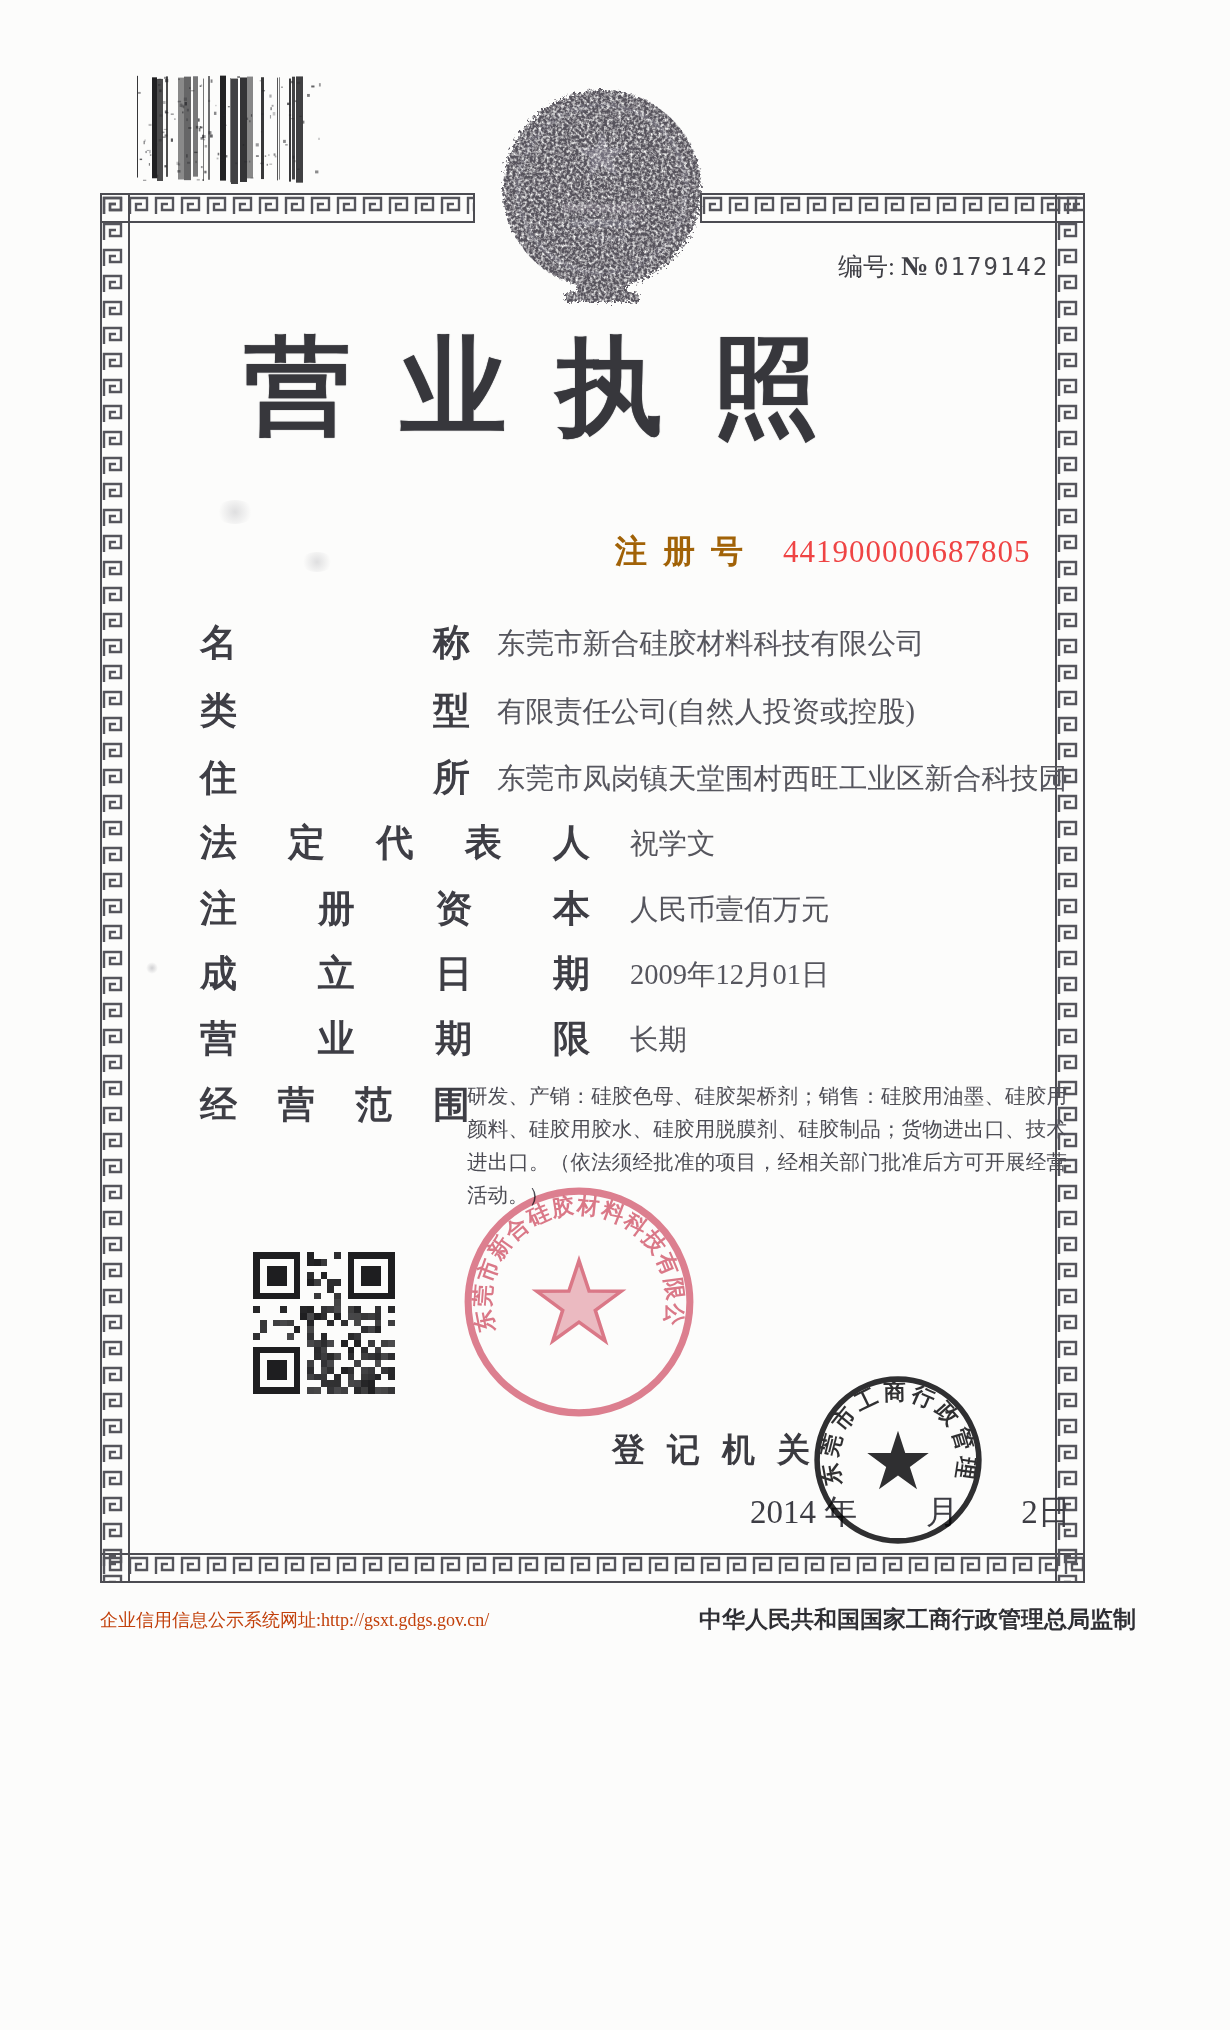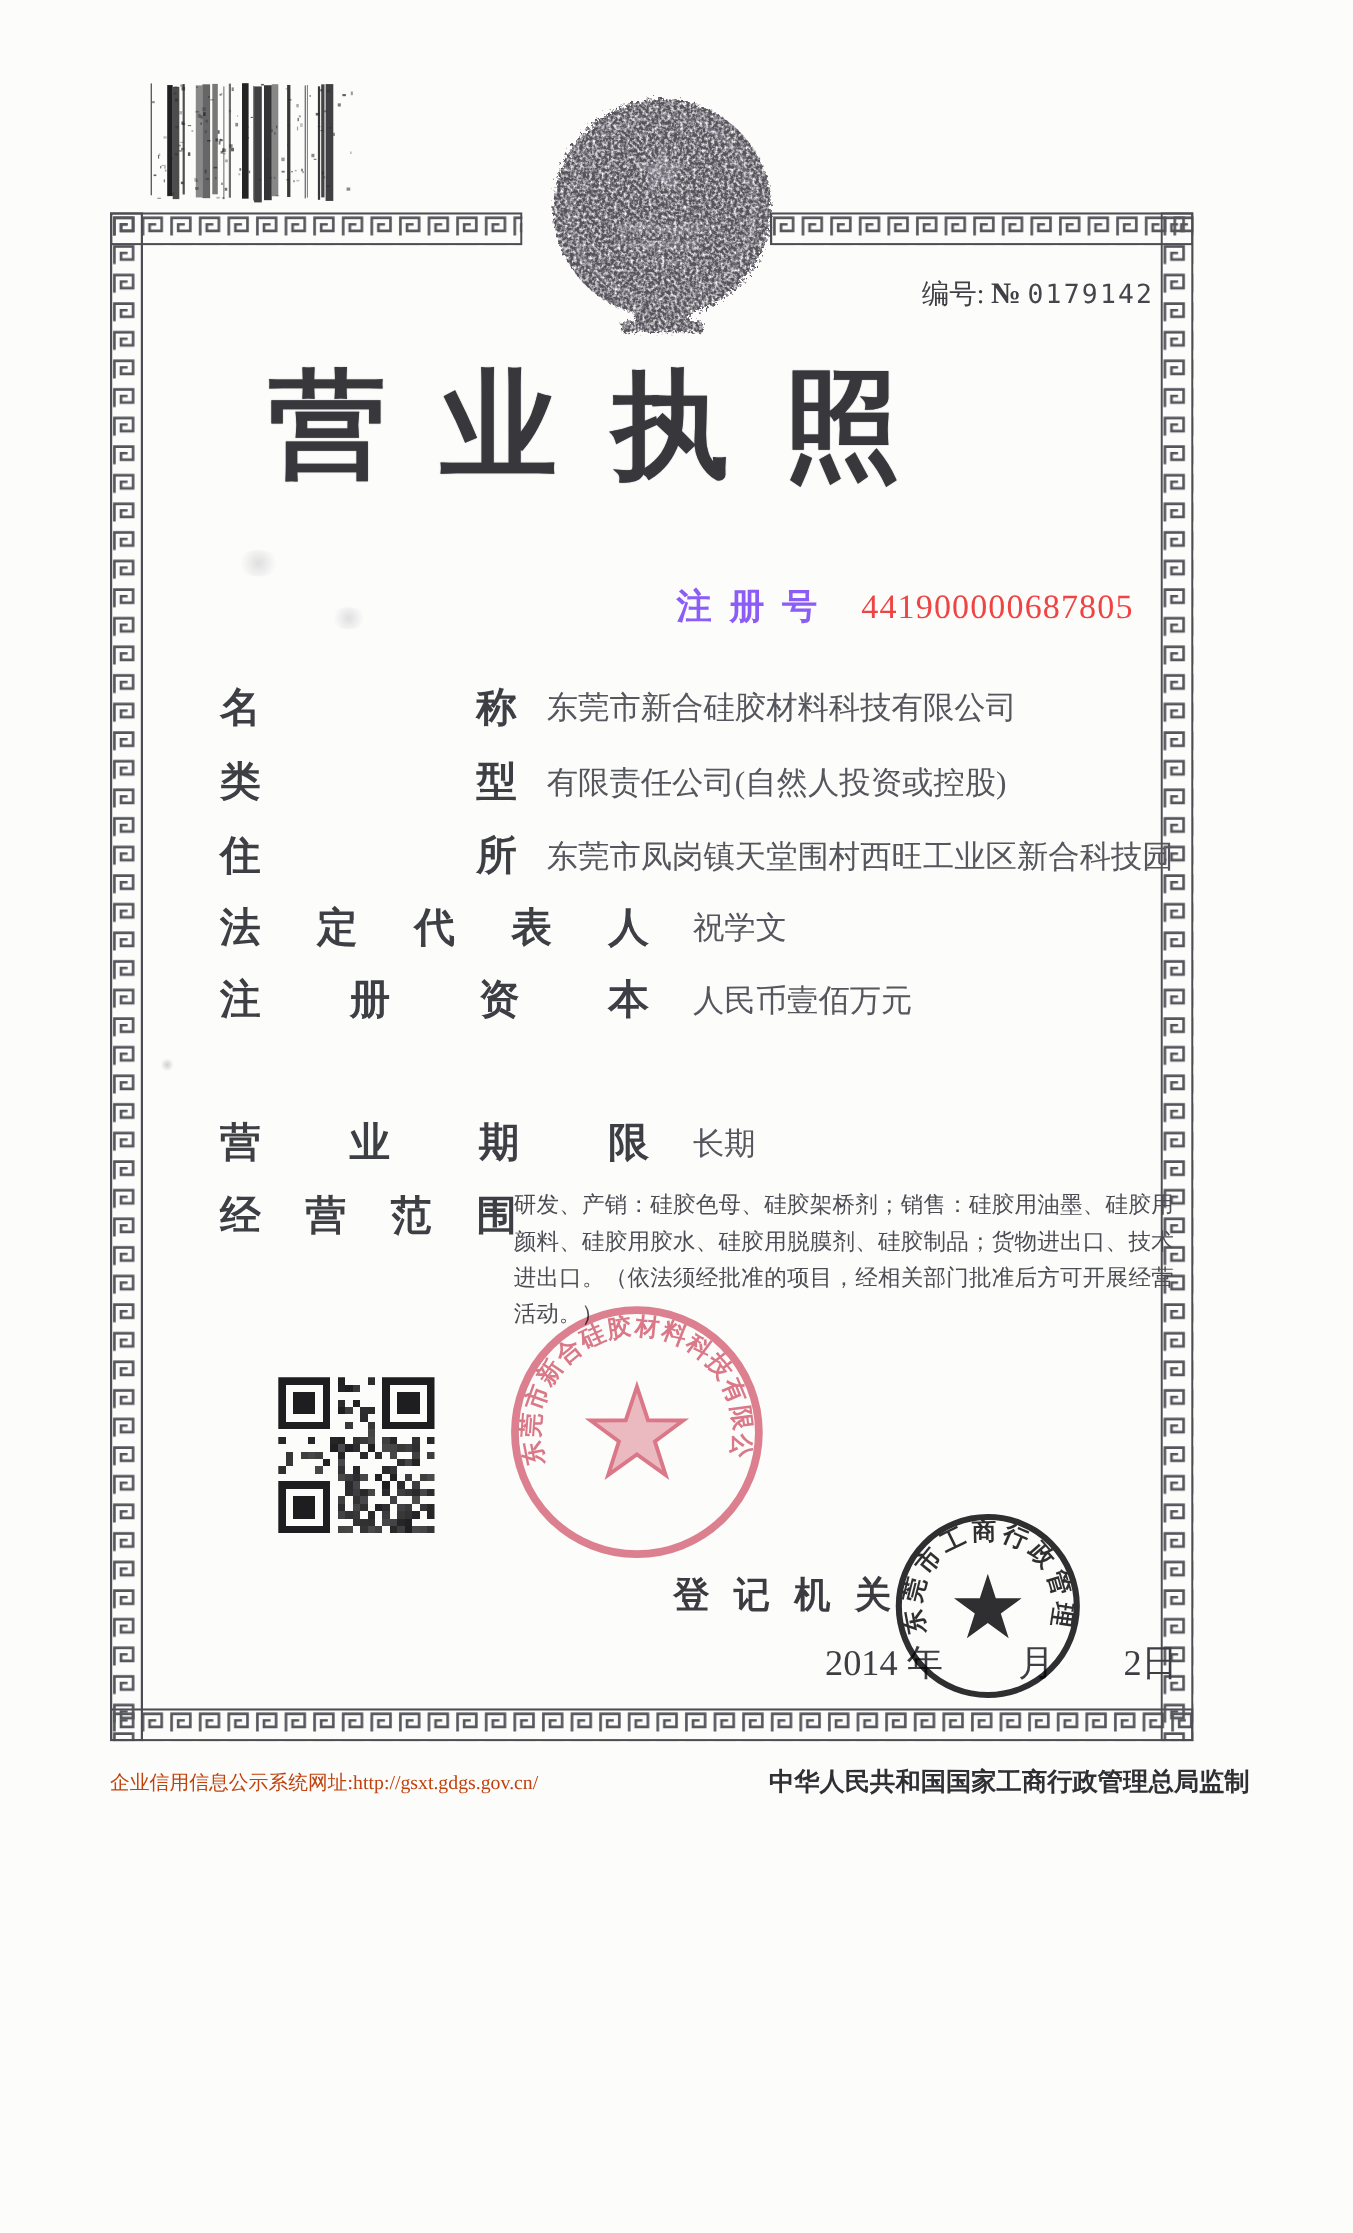--- a/index.html
+++ b/index.html
@@ -19,21 +19,21 @@
   .b-strip{position:absolute;}
   
   .title{
     position:absolute;left:100px;top:316px;width:871px;text-align:center;
     font-size:106px;font-weight:900;letter-spacing:50px;text-indent:42px;
     color:#37373c;text-shadow:0 0 1px #5a5a5f;
     font-family:"Liberation Serif","DejaVu Serif",serif;
   }
   
   .regline{position:absolute;left:615px;top:530px;display:flex;align-items:baseline;}
-  .regline .lab{font-size:32px;font-weight:600;letter-spacing:16px;color:#8b5cf6;}
+  .regline .lab{font-size:32px;font-weight:600;letter-spacing:16px;color:#a16207;}
   .regline .num{margin-left:24px;font-size:31px;letter-spacing:1px;color:#ef4444;}
   
   .row{position:absolute;left:200px;white-space:nowrap;}
   .row .lab{
     display:inline-block;width:270px;font-size:37px;font-weight:600;color:#3e3e45;
     text-align:justify;text-align-last:justify;text-justify:inter-ideograph;vertical-align:top;
   }
   .row.wide .lab{width:390px;}
   .row .val{display:inline-block;margin-left:27px;padding-top:7px;font-size:28.5px;color:#56565e;vertical-align:top;}
   .row.wide .val{margin-left:40px;}
@@ -282,20 +282,23 @@
   </div>
   <div class="row" style="top:753px">
     <span class="lab">住所</span><span class="val">东莞市凤岗镇天堂围村西旺工业区新合科技园</span>
   </div>
   <div class="row wide" style="top:818px">
     <span class="lab">法定代表人</span><span class="val">祝学文</span>
   </div>
   <div class="row wide" style="top:884px">
     <span class="lab">注册资本</span><span class="val">人民币壹佰万元</span>
   </div>
+  <div class="row wide" style="top:949px">
+    <span class="lab">成立日期</span><span class="val">2009年12月01日</span>
+  </div>
   <div class="row wide" style="top:1014px">
     <span class="lab">营业期限</span><span class="val">长期</span>
   </div>
   <div class="row" style="top:1080px">
     <span class="lab">经营范围</span>
   </div>
   <div class="scope-text">研发、产销：硅胶色母、硅胶架桥剂；销售：硅胶用油墨、硅胶用颜料、硅胶用胶水、硅胶用脱膜剂、硅胶制品；货物进出口、技术进出口。（依法须经批准的项目，经相关部门批准后方可开展经营活动。）</div>
 
   <svg class="qr" id="qr" viewBox="0 0 21 21" shape-rendering="crispEdges">
       <rect x="0" y="0" width="7" height="7" fill="#1e1e20"></rect>

